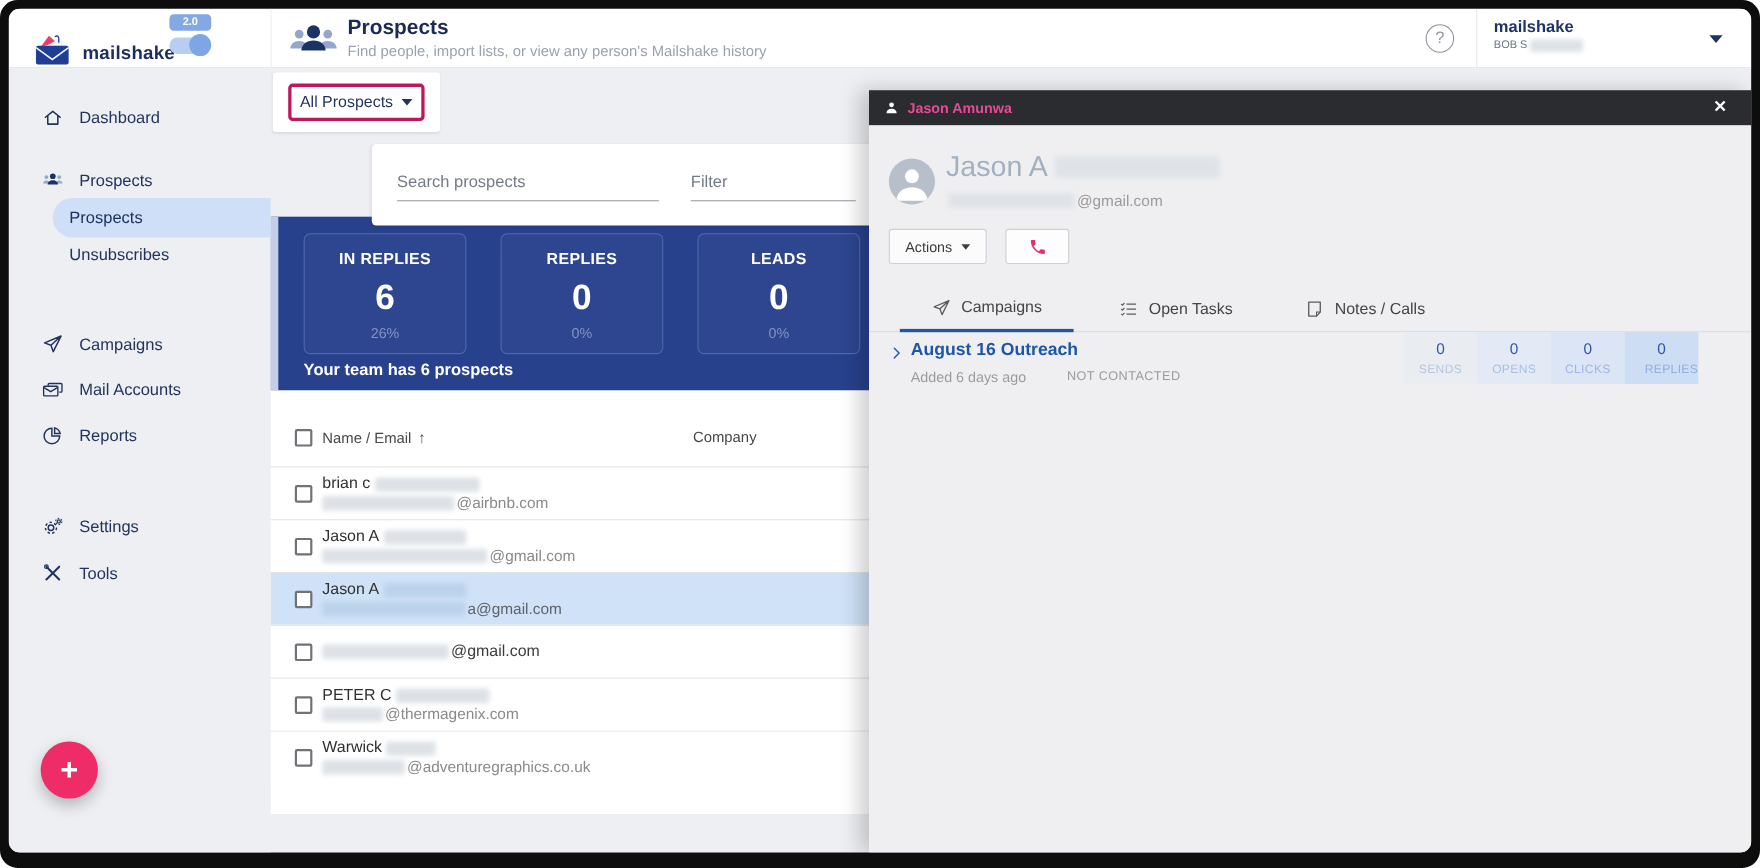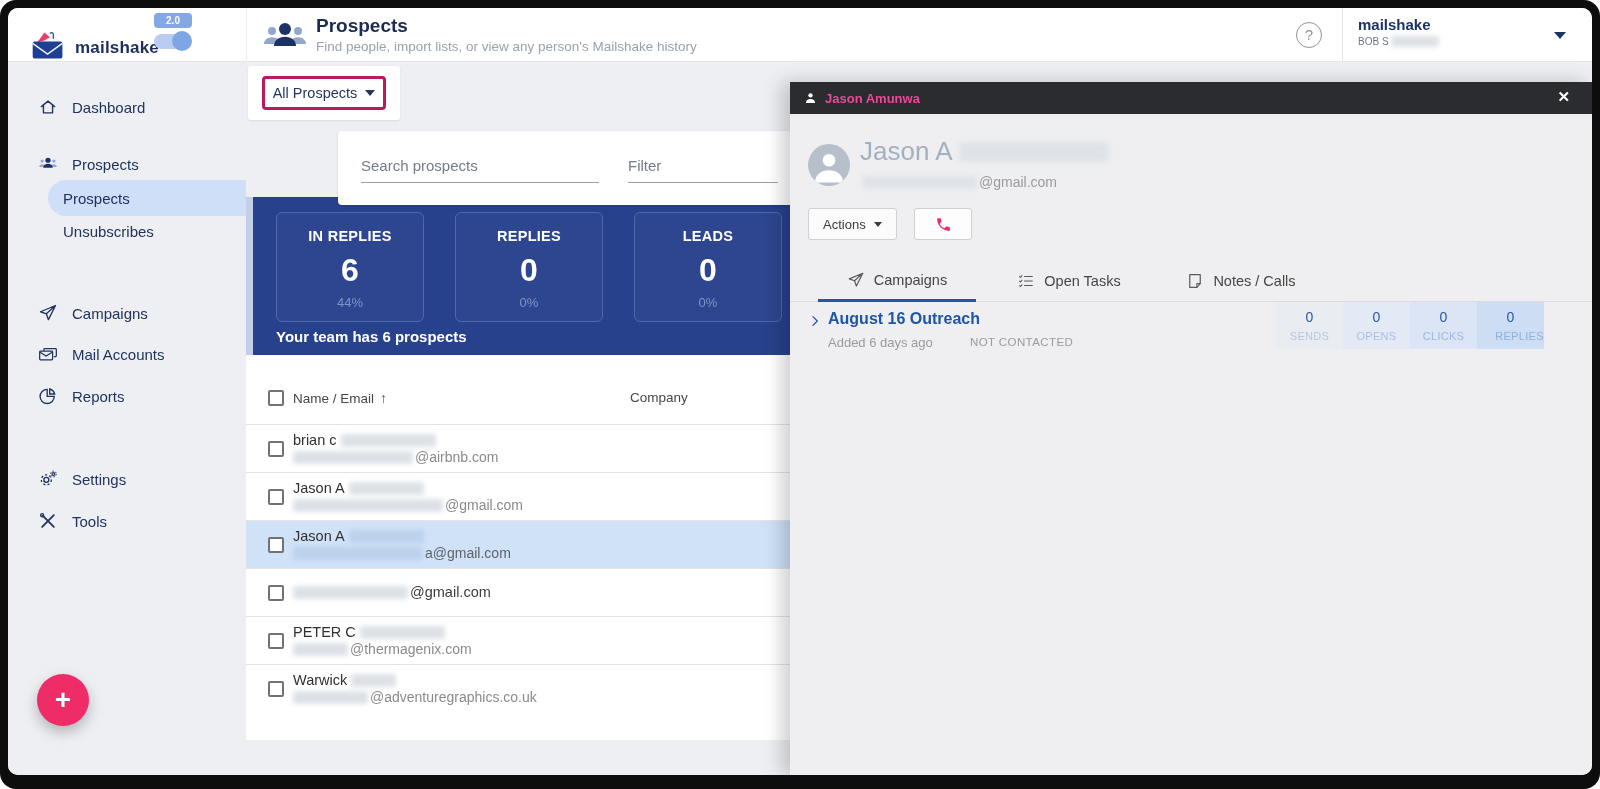--- a/index.html
+++ b/index.html
@@ -239,21 +239,21 @@
   <div class="search-card">
     <input id="search-input" class="u-input" placeholder="Search prospects" style="">
     <input id="filter-input" class="u-input" placeholder="Filter" style="">
   </div>
 
   <div class="banner">
     <div class="banner-sliver"></div>
     <div class="stat-card" style="left:30px;">
       <div class="stat-label">IN REPLIES</div>
       <div class="stat-value">6</div>
-      <div class="stat-pct">44%</div>
+      <div class="stat-pct">26%</div>
     </div>
     <div class="stat-card" style="left:209px;">
       <div class="stat-label">REPLIES</div>
       <div class="stat-value">0</div>
       <div class="stat-pct">0%</div>
     </div>
     <div class="stat-card" style="left:388px;">
       <div class="stat-label">LEADS</div>
       <div class="stat-value">0</div>
       <div class="stat-pct">0%</div>

